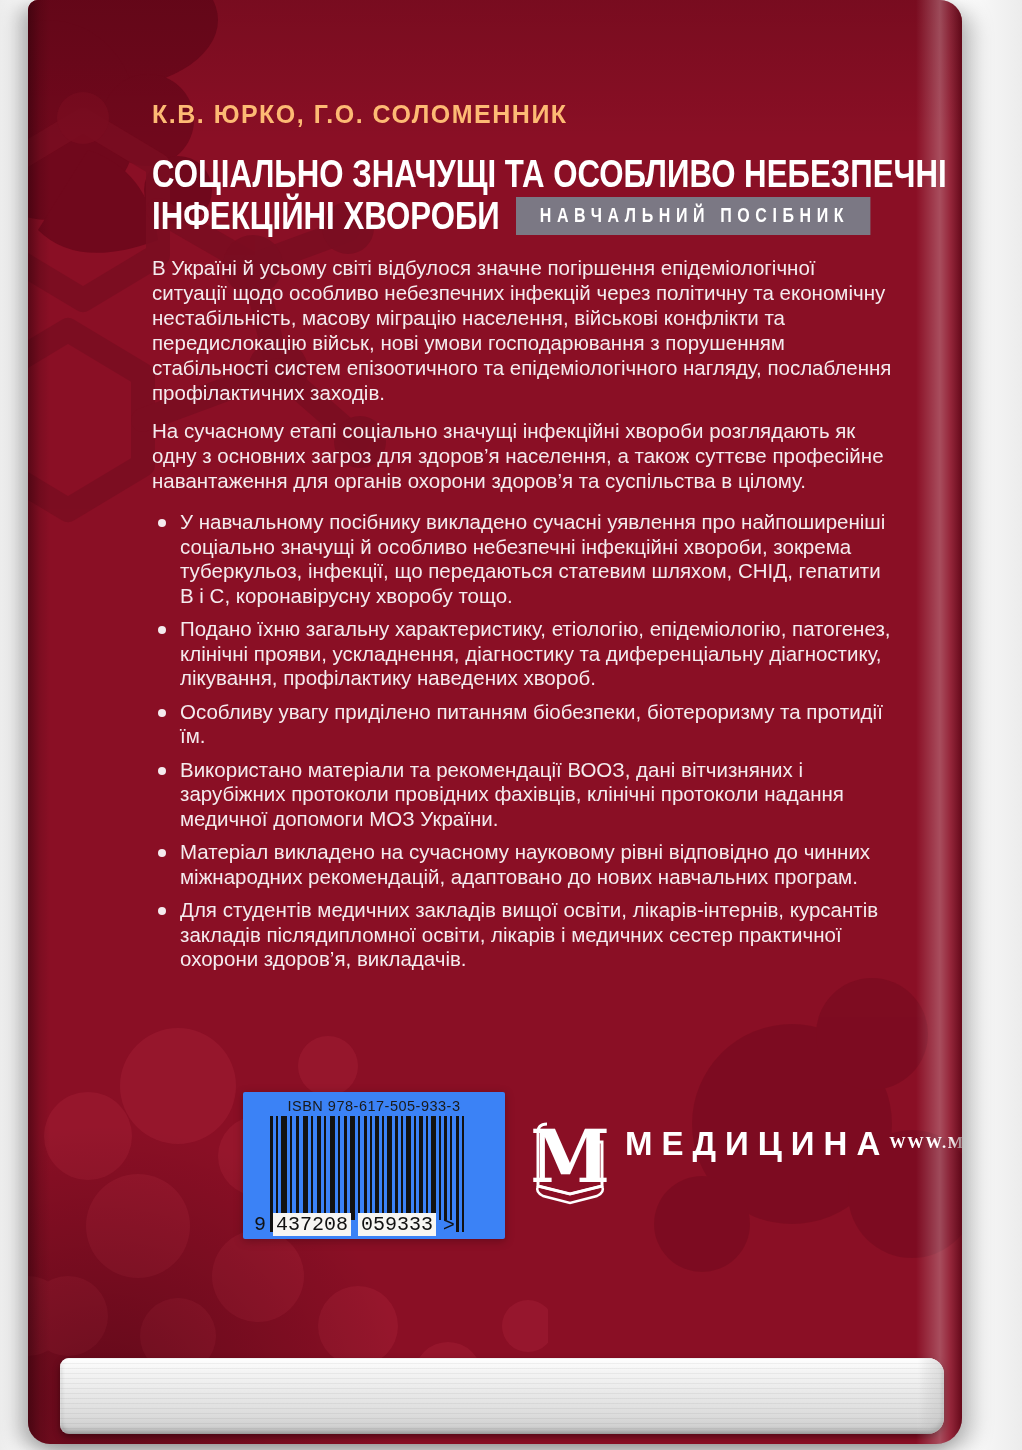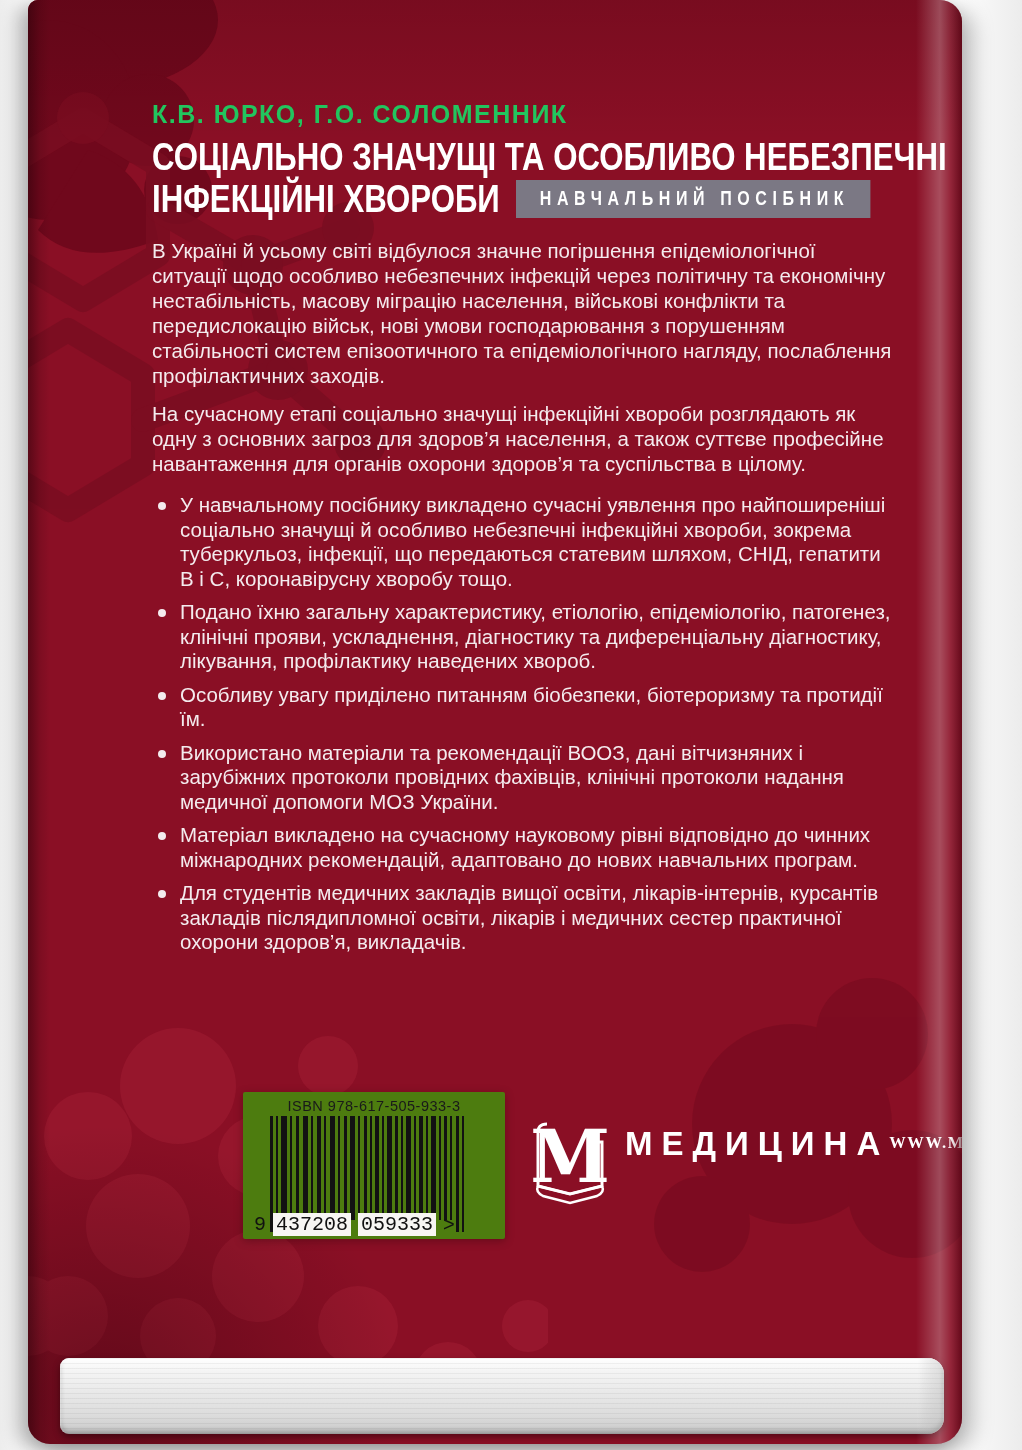--- a/index.html
+++ b/index.html
@@ -26,38 +26,38 @@
 
   
   .deco { position:absolute; pointer-events:none; }
   .molecule { left:0; top:0; }
   .splotch-topleft { left:0; top:0; }
   .virus-bottomleft { left:0; bottom:28px; opacity:.85; }
   .virus-mid { right:0; bottom:120px; opacity:.9; }
 
   
   .content { position:absolute; left:124px; top:100px; width:740px; color:#f4ebee; }
-  .authors { font-size:25px; font-weight:700; letter-spacing:1.5px; color:#22c55e;
-             margin-bottom:7px; }
+  .authors { font-size:25px; font-weight:700; letter-spacing:1.5px; color:#fdba74;
+             margin-bottom:24px; }
   .title-block { margin-bottom:18px; transform:scaleX(.80); transform-origin:left top; width:125%; }
   .title-line { font-size:39px; line-height:42px; font-weight:700; color:#ffffff;
                 letter-spacing:0px; white-space:nowrap; }
   .title-row2 { display:flex; align-items:center; gap:20px; }
   .badge { background:#7b7884; color:#ffffff; font-size:20px; font-weight:700;
            letter-spacing:7px; padding:7px 26px 8px 30px; white-space:nowrap; }
   .para { font-size:20.5px; line-height:25px; margin-bottom:13px; font-weight:400; }
   .bullets { list-style:none; margin-top:17px; }
   .bullets li { position:relative; padding-left:28px; font-size:20.5px; line-height:24.5px;
                 margin-bottom:9px; }
   .bullets li::before { content:""; position:absolute; left:6px; top:9px; width:8px; height:8px;
                         border-radius:50%; background:#f4ebee; }
 
   
   .barcode-box { position:absolute; left:215px; top:1092px; width:262px; height:147px;
-                 background:#4d7c0f; border-radius:2px; padding:6px 14px 8px;
+                 background:#3b82f6; border-radius:2px; padding:6px 14px 8px;
                  display:flex; flex-direction:column; align-items:center;
                  box-shadow:0 2px 8px rgba(40,0,8,.35); }
   .isbn-label { font-size:14.5px; color:#1a1a1a; letter-spacing:.5px; margin-bottom:2px;
                 font-family:"Liberation Sans", sans-serif; }
   .bars-wrap { position:relative; width:228px; height:118px; }
   .bars-wrap svg { display:block; }
   .barcode-digits { position:absolute; left:-6px; bottom:-2px; width:246px;
                     display:flex; align-items:flex-end; gap:7px; font-size:20px; color:#111;
                     font-family:"Liberation Mono", monospace; }
   .barcode-digits .grp { background:#f7f6f3; padding:0 3px; }

